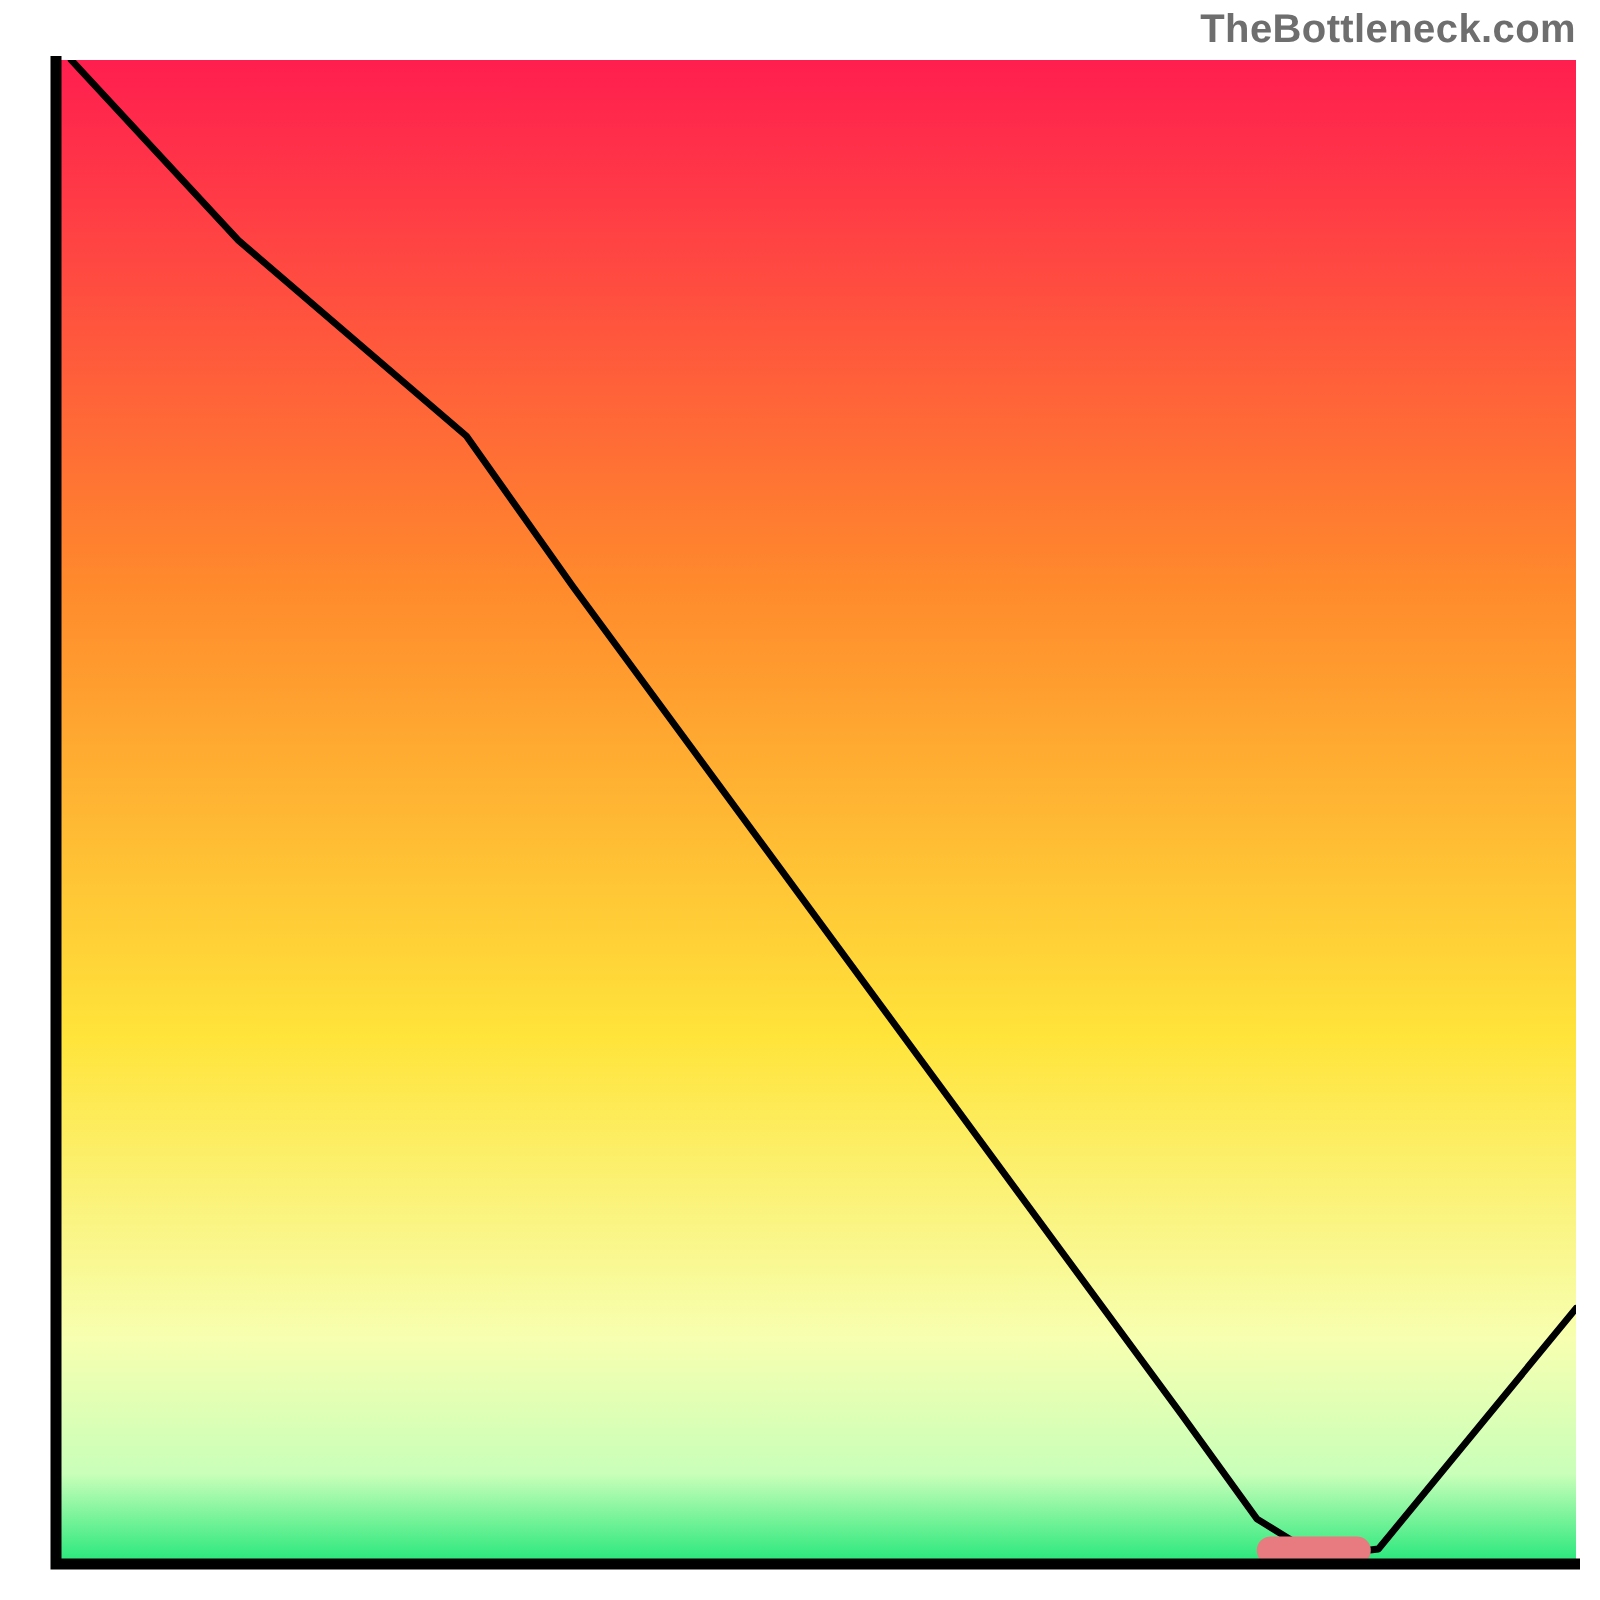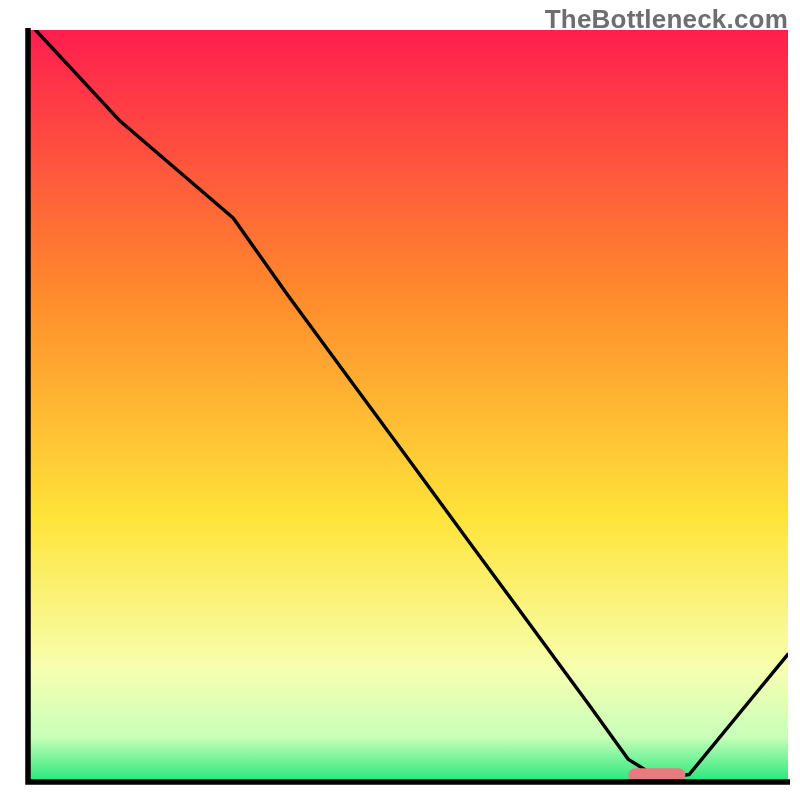--- a/index.html
+++ b/index.html
@@ -13,21 +13,21 @@
   }
   .stage {
     position: relative;
     width: 800px;
     height: 800px;
   }
   .watermark {
     position: absolute;
     top: 4px;
     right: 12px;
-    font-size: 26px;
+    font-size: 20px;
     font-weight: 600;
     color: #6e6e6e;
     letter-spacing: 0.2px;
     z-index: 6;
     user-select: none;
   }
   svg.canvas {
     position: absolute;
     left: 0;
     top: 0;

